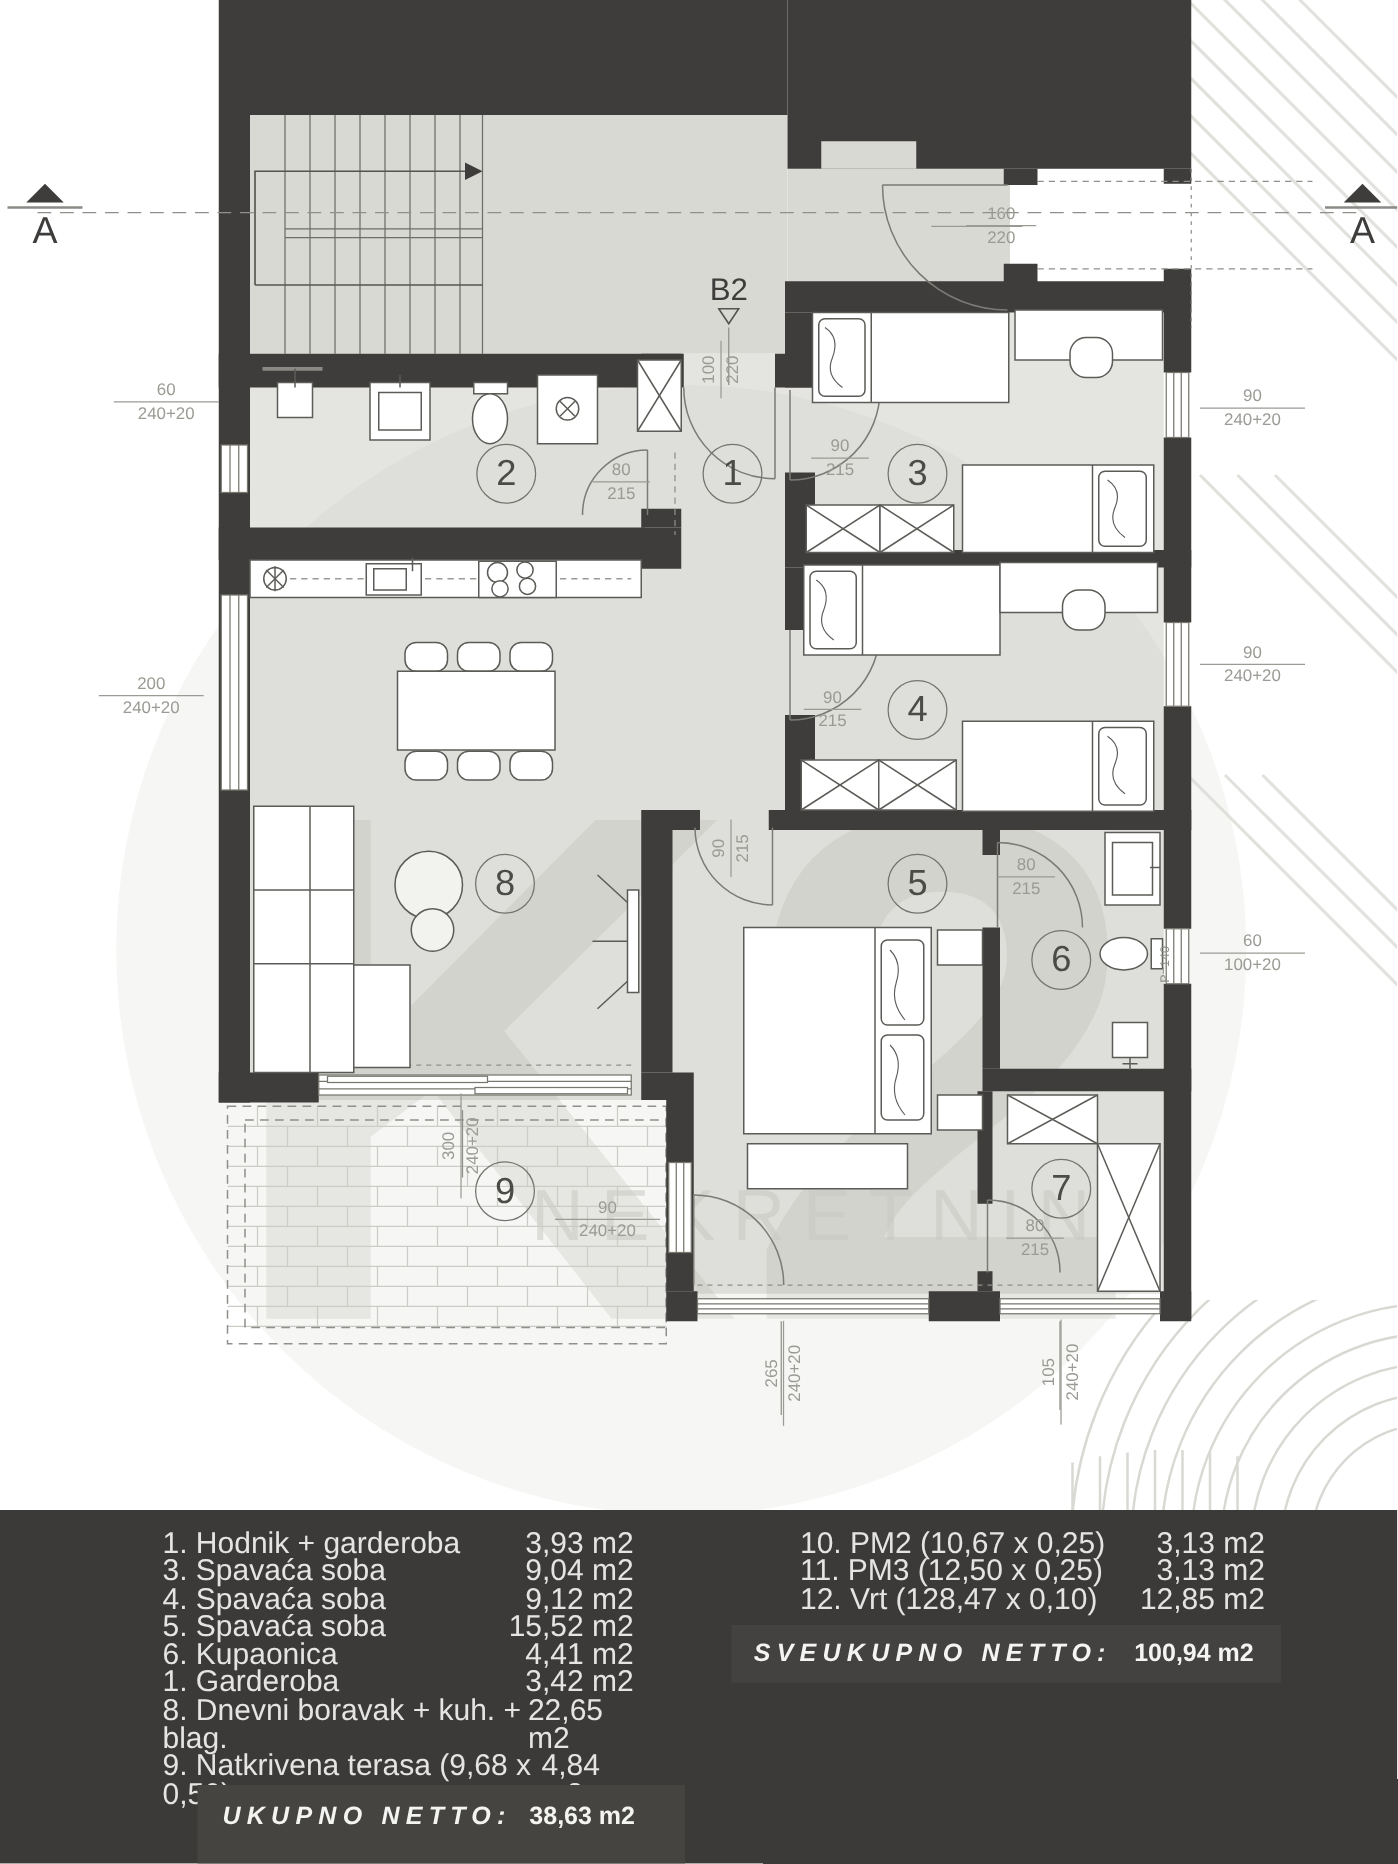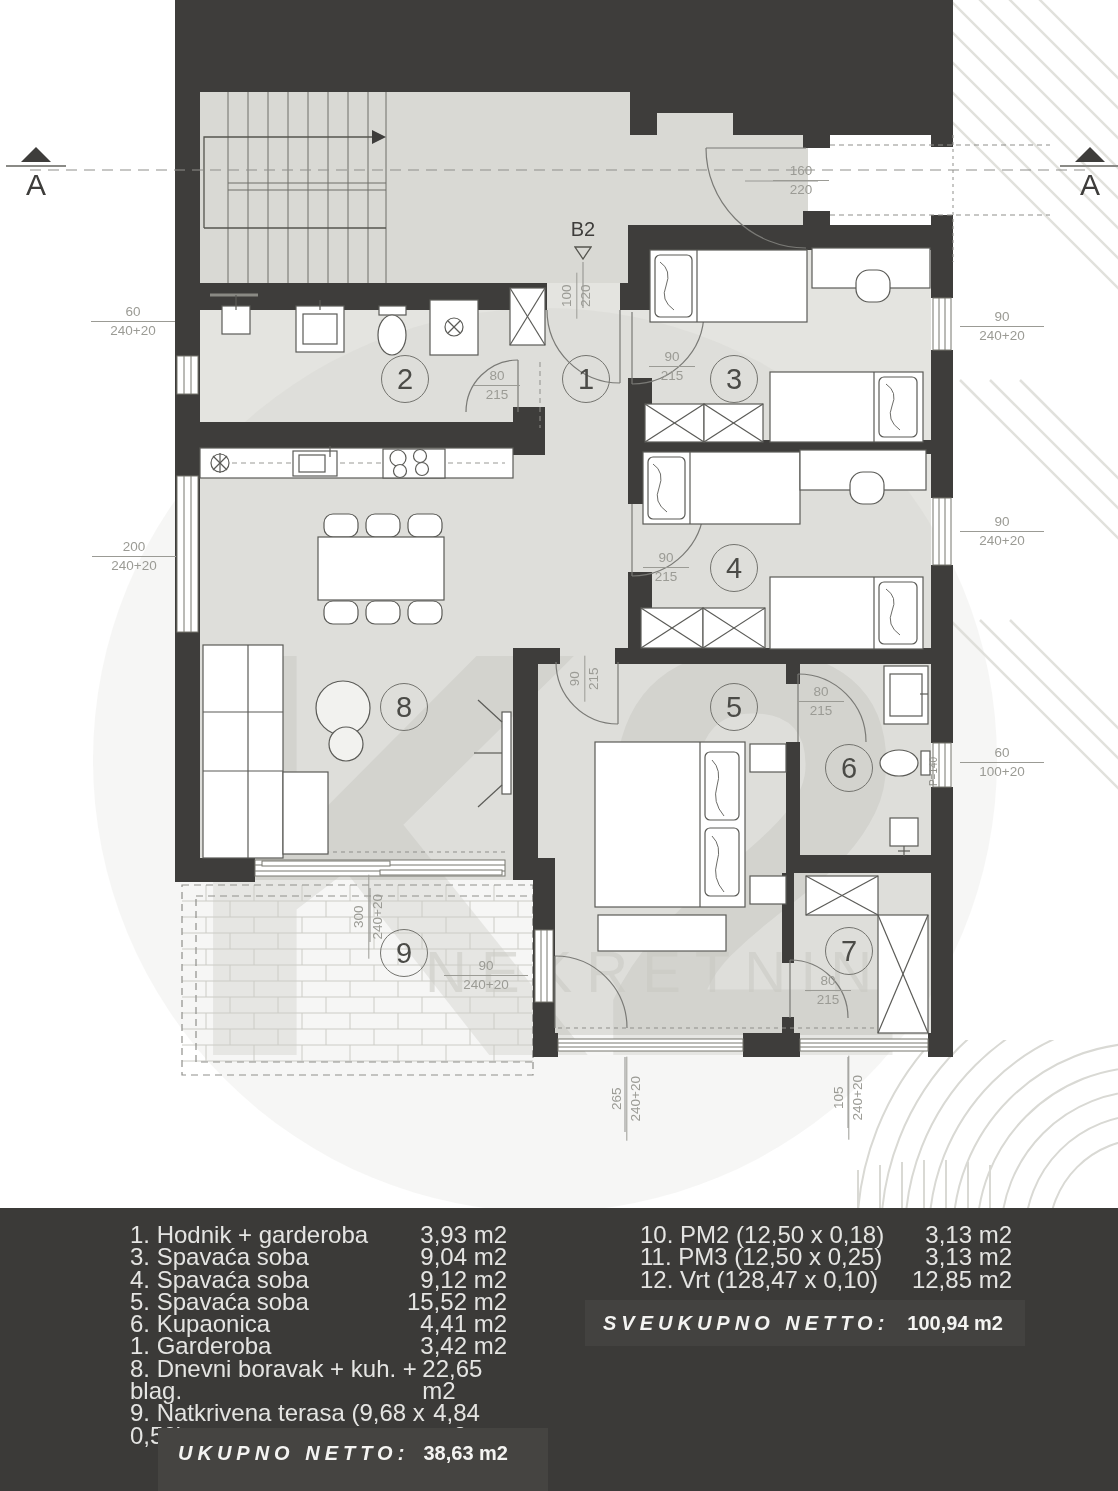--- a/index.html
+++ b/index.html
@@ -17,21 +17,21 @@
   
   .roomnum{position:absolute;width:46px;height:46px;border:1.6px solid #74746f;border-radius:50%;
            display:flex;align-items:center;justify-content:center;font-size:29px;color:#4b4b47;background:transparent;}
   
   .secmark{position:absolute;width:72px;text-align:center;color:#3e3d3b;}
   .secmark .tri{width:0;height:0;border-left:15px solid transparent;border-right:15px solid transparent;
                 border-bottom:15px solid #3e3d3b;margin:0 auto;}
   .secmark .bar{height:2px;background:#8a8a86;margin:3px 6px 1px;}
   .secmark .ltr{font-size:30px;color:#3e3d3b;}
   .b2mark{position:absolute;text-align:center;width:60px;color:#3e3d3b;}
-  .b2mark .lbl{font-size:20px;}
+  .b2mark .lbl{font-size:25px;}
   .b2tri{position:absolute;width:18px;height:14px;}
   .b2tri svg{display:block;}
   
   .footer{position:absolute;left:0;top:1208px;width:1118px;height:283px;background:#3b3a38;color:#e4e4e2;}
   .leg-row{display:flex;justify-content:space-between;line-height:22.3px;font-size:24px;}
   .leg-left{position:absolute;left:130px;top:16px;width:377px;}
   .leg-right{position:absolute;left:610px;top:16px;width:402px;}
   .leg-right .leg-row .lbl{padding-left:30px;}
   .total-box{position:absolute;display:flex;align-items:center;justify-content:space-between;
              font-weight:bold;color:#f4f4f2;}
@@ -515,21 +515,21 @@
   <div class="roomnum" style="left:710px;top:683px">5</div>
   <div class="roomnum" style="left:825px;top:744px">6</div>
   <div class="roomnum" style="left:825px;top:927px">7</div>
   <div class="roomnum" style="left:380px;top:683px">8</div>
   <div class="roomnum" style="left:380px;top:929px">9</div>
 
   <div class="dim" style="left:91px;top:304px">
     <span class="a">60</span>
     <span class="b">240+20</span>
   </div>
-  <div class="dim" style="left:92px;top:539px">
+  <div class="dim" style="left:79px;top:539px">
     <span class="a">200</span>
     <span class="b">240+20</span>
   </div>
   <div class="dim" style="left:960px;top:309px">
     <span class="a">90</span>
     <span class="b">240+20</span>
   </div>
   <div class="dim" style="left:960px;top:514px">
     <span class="a">90</span>
     <span class="b">240+20</span>
@@ -620,21 +620,21 @@
           <span class="lbl">8. Dnevni boravak + kuh. + blag.</span>
           <span class="val">22,65 m2</span>
         </div>
       <div class="leg-row">
           <span class="lbl">9. Natkrivena terasa (9,68 x 0,50)</span>
           <span class="val">4,84 m2</span>
         </div>
     </div>
     <div class="leg-right">
       <div class="leg-row">
-          <span class="lbl">10. PM2 (12,50 x 0,18)</span>
+          <span class="lbl">10. PM2 (10,67 x 0,25)</span>
           <span class="val">3,13 m2</span>
         </div>
       <div class="leg-row">
           <span class="lbl">11. PM3 (12,50 x 0,25)</span>
           <span class="val">3,13 m2</span>
         </div>
       <div class="leg-row">
           <span class="lbl">12. Vrt (128,47 x 0,10)</span>
           <span class="val">12,85 m2</span>
         </div>

